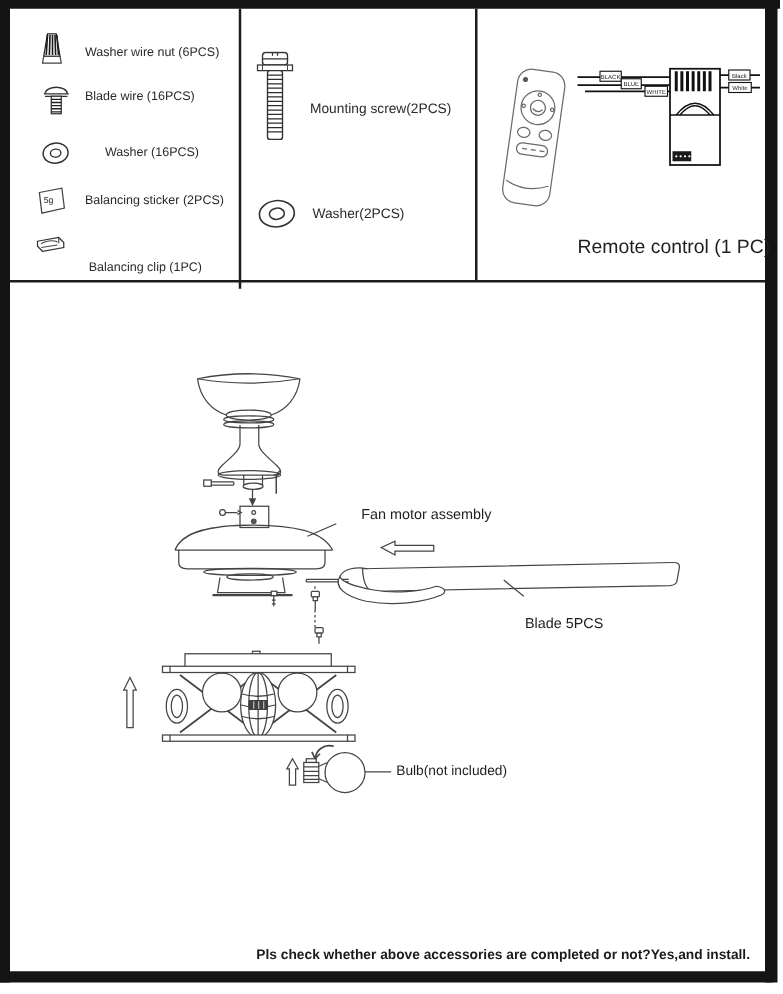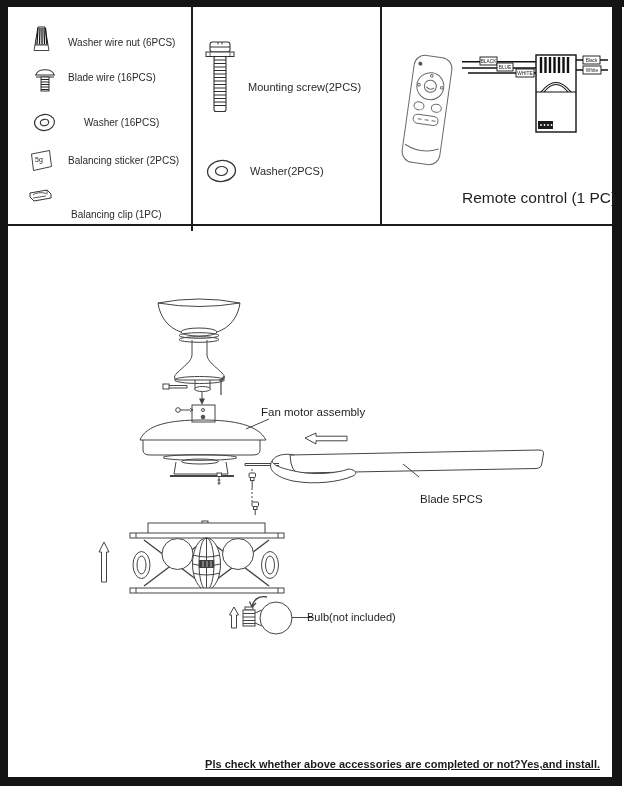--- a/index.html
+++ b/index.html
@@ -5,21 +5,21 @@
   html,body{margin:0;padding:0;}
   body{width:626px;height:795px;background:#ffffff;font-family:"Liberation Sans",sans-serif;}
   .page{position:relative;width:626px;height:795px;background:#fff;overflow:hidden;}
   .bar{position:absolute;background:#141414;}
   .divider{position:absolute;background:#1c1c1c;}
   .lbl{position:absolute;color:#2a2a2a;font-size:10px;white-space:nowrap;}
   .lbl-mid{position:absolute;color:#2a2a2a;font-size:11px;white-space:nowrap;}
   .diagram-label{position:absolute;color:#1e1e1e;font-size:11.5px;white-space:nowrap;}
   .caption{position:absolute;color:#1f1f1f;font-size:15.5px;white-space:nowrap;}
   .footer-note{position:absolute;left:100px;top:758px;width:500px;text-align:right;
-               color:#1b1b1b;font-size:11px;font-weight:bold;white-space:nowrap;text-decoration:underline;}
+               color:#1b1b1b;font-size:11px;font-weight:bold;white-space:nowrap;}
   .icon{position:absolute;}
   svg{display:block;}
   svg text{font-family:"Liberation Sans",sans-serif;fill:#222;}
   .wiretxt{font-size:4.8px;}
 </style>
 </head>
 <body>
 
 <div class="page">
 
@@ -254,19 +254,19 @@
         <circle cx="267" cy="393" r="16" fill="#fff"></circle>
         <path d="M258,372 C250,370 244,375 243,382 M243,382 L240.5,376.5 M243,382 L247,378" stroke-width="1.3"></path>
         <path d="M283,392.5 H304"></path>
       </g>
 
       <path d="M260,194 L237,204"></path>
       <path d="M410,252 L394,239"></path>
     </svg>
   </div>
 
-  <span class="diagram-label" style="left:261px;top:406px;">Fan motor assembly</span>
+  <span class="diagram-label" style="left:289px;top:406px;">Fan motor assembly</span>
   <span class="diagram-label" style="left:420px;top:473px;margin-top:20px;">Blade 5PCS</span>
-  <span class="diagram-label" style="left:307px;top:611px;font-size:11px;text-align:center;">Bulb(not included)</span>
+  <span class="diagram-label" style="left:317px;top:611px;font-size:11px;text-align:center;">Bulb(not included)</span>
 
   <div class="footer-note">Pls check whether above accessories are completed or not?Yes,and install.</div>
 
 </div>
 
 </body></html>

